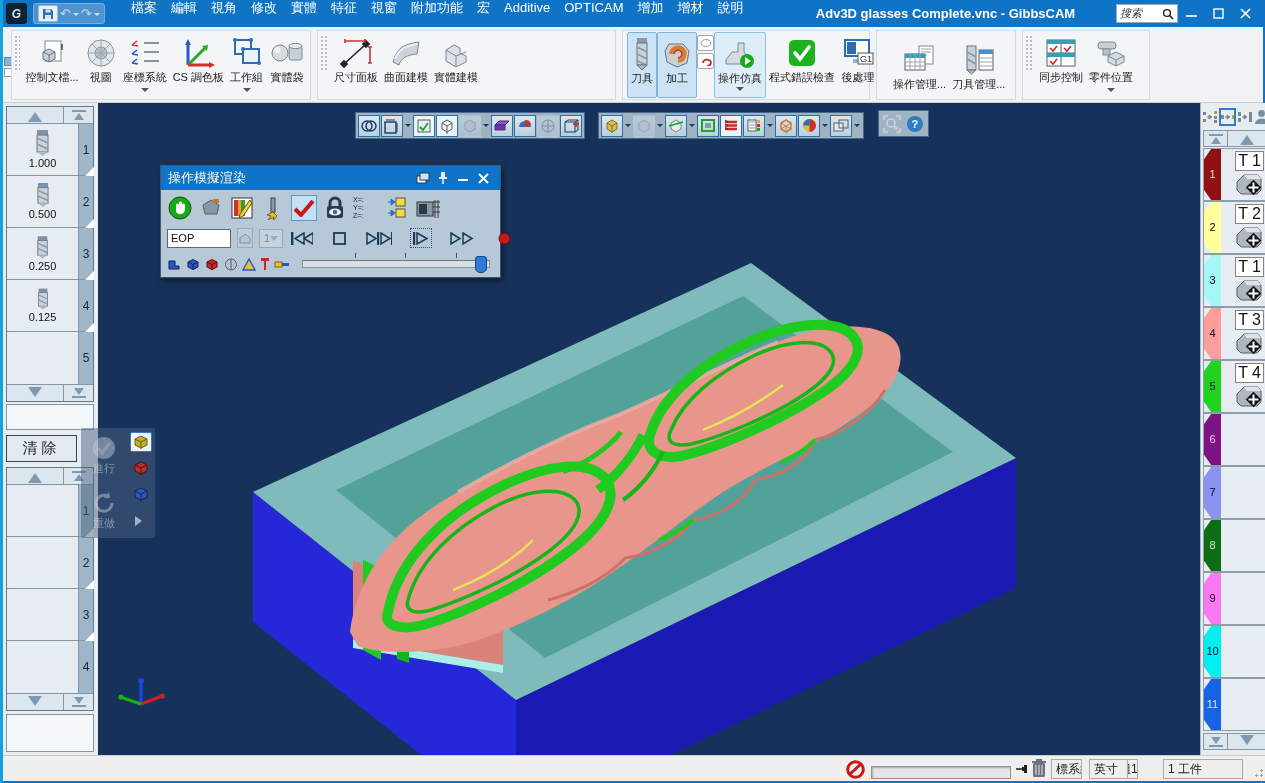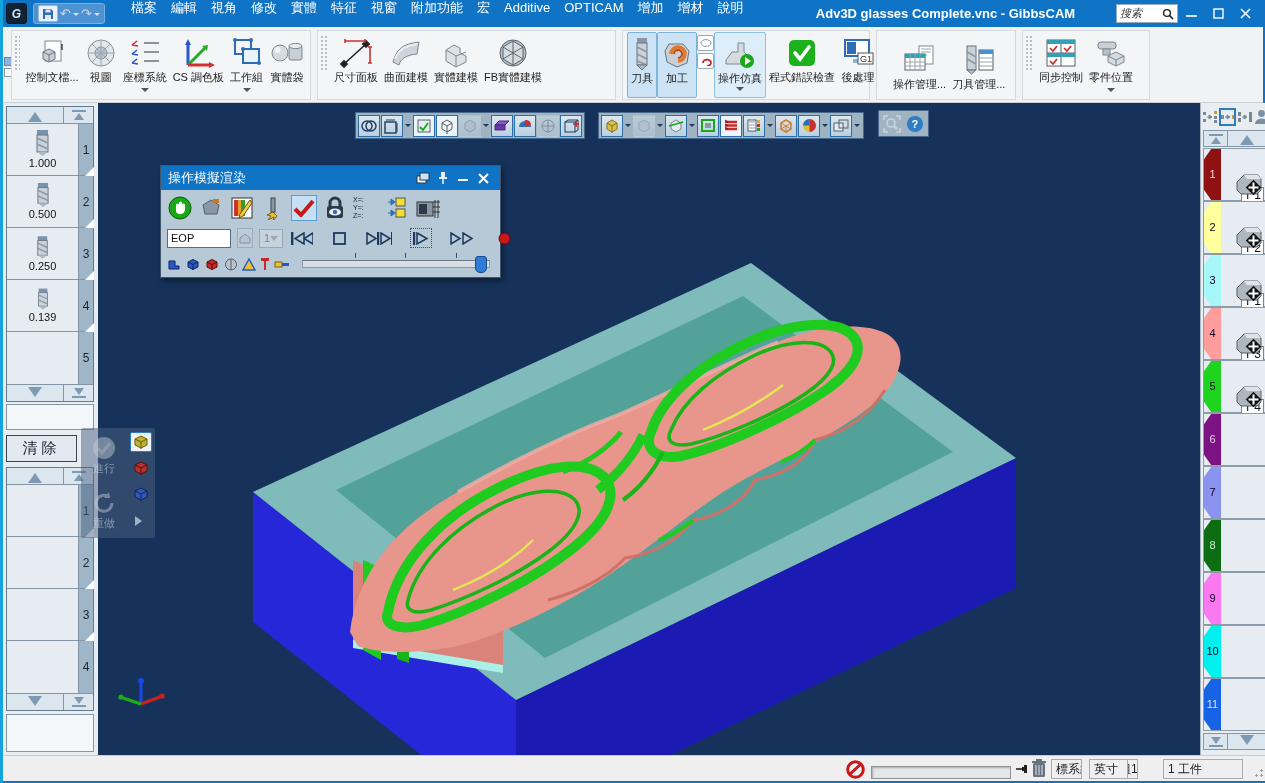--- a/index.html
+++ b/index.html
@@ -96,21 +96,21 @@
   .right-panel{position:absolute;left:1197px;top:0;width:68px;height:652px;background:#E8EDF2;border-left:1px solid #A8B4BE;}
   .rp-icons{position:absolute;left:0;top:2px;width:100%;height:23px;display:flex;align-items:center;gap:2px;padding-left:2px;}
   .rp-ic{width:17px;height:18px;display:flex;align-items:center;justify-content:center;}
   .rp-ic.sel{border:2px solid #2F7CC4;}
   .rp-arrows{position:absolute;left:2px;top:27px;width:64px;height:17px;display:flex;border:1px solid #8496A6;}
   .rp-arrows .cell{flex:1;background:#DCE6EF;display:flex;align-items:center;justify-content:center;border-right:1px solid #8496A6;}
   .optile{position:absolute;left:2px;width:64px;height:53px;background:#E6ECF2;border:1px solid #8E9CAA;display:flex;}
   .strip{width:17px;height:100%;clip-path:polygon(100% 0,100% 100%,42% 100%,0 80%,0 20%,42% 0);
          display:flex;align-items:center;justify-content:center;font-size:11px;color:#102;line-height:11px;text-align:center;}
   .opbody{flex:1;position:relative;}
-  .tlabel{position:absolute;right:2px;top:2px;background:#fff;border:1px solid #858585;font-size:12px;padding:0 2px;color:#111;margin-top:36px;}
+  .tlabel{position:absolute;right:2px;top:2px;background:#fff;border:1px solid #858585;font-size:16px;padding:0 2px;color:#111;}
   .opicon{position:absolute;right:3px;bottom:3px;}
   
   .statusbar{position:absolute;left:0;top:755px;width:1265px;height:26px;background:#EFEFEF;border-top:1px solid #C8CCD0;}
   .sb-item{position:absolute;top:3px;height:20px;display:flex;align-items:center;}
   .sb-field{border:1px solid #A8ACB0;background:#EFEFEF;font-size:12px;color:#222;padding:0 4px;display:flex;align-items:center;gap:3px;white-space:nowrap;overflow:hidden;}
   .progress{width:140px;height:13px;border:1px solid #909498;background:#E4E6E8;box-shadow:inset 1px 1px 2px rgba(0,0,0,.25);}
   .grip-dots{position:absolute;right:4px;bottom:3px;width:12px;height:12px;
              background-image:radial-gradient(#9aa0a6 1.3px,transparent 1.4px);background-size:5px 5px;background-position:bottom right;clip-path:polygon(100% 0,100% 100%,0 100%);}
   .bottomline{position:absolute;left:0;bottom:0;width:100%;height:2px;background:#1073C5;}
 </style>
@@ -297,30 +297,20 @@
         </div>
         <div class="rbtn">
           <div class="ric">
               <svg width="32" height="30" viewBox="0 0 32 30">
                 <path d="M6,12 l8,-5 6,3 v5 l6,3 v6 l-10,5 -10,-6 z" fill="#DDE2E7" stroke="#7A8894"></path>
                 <path d="M6,12 l10,6 10,-4 M16,18 v10" fill="none" stroke="#7A8894"></path>
               </svg>
             </div>
           <div class="rlb">實體建模</div>
         </div>
-        <div class="rbtn">
-          <div class="ric">
-              <svg width="32" height="32" viewBox="0 0 32 32">
-                <circle cx="16" cy="16" r="13" fill="#B9C0C7" stroke="#5A646E"></circle>
-                <polygon points="16,4 26,10 26,22 16,28 6,22 6,10" fill="#D6DBE0" stroke="#5A646E"></polygon>
-                <path d="M16,4 V28 M6,10 L26,22 M26,10 L6,22" stroke="#5A646E" fill="none"></path>
-              </svg>
-            </div>
-          <div class="rlb">FB實體建模</div>
-        </div>
       </div>
     </div>
 
     <div class="rgroup" style="left:619px;width:248px;">
       <div class="grip"></div>
       <div class="rbtns">
         <div class="rbtn sel">
           <div class="ric">
               <svg width="18" height="34" viewBox="0 0 18 34">
                 <rect x="4" y="1" width="10" height="5" fill="#8A98A6"></rect>
@@ -513,21 +503,21 @@
             </div>
         </div>
         <div class="tile">
           <div class="tbody">
               <svg width="12" height="22" viewBox="0 0 15 26">
                 <rect x="2" y="0" width="11" height="5" fill="#7A92AC"></rect>
                 <rect x="2" y="5" width="11" height="17" fill="#C9D1D9" stroke="#6A7480"></rect>
                 <path d="M2,8 l11,5 M2,14 l11,5" stroke="#8A98A6" stroke-width="1.6"></path>
                 <path d="M2,22 h11 l-5.5,4 z" fill="#AEB8C2"></path>
               </svg>
-            <div class="tool-val">0.139</div>
+            <div class="tool-val">0.125</div>
             </div>
           <div class="numstrip">
               <span>4</span>
               <i class="notch"></i>
             </div>
         </div>
         <div class="tile" style="border-bottom:none;">
           <div class="tbody"></div>
           <div class="numstrip">
               <span>5</span>

